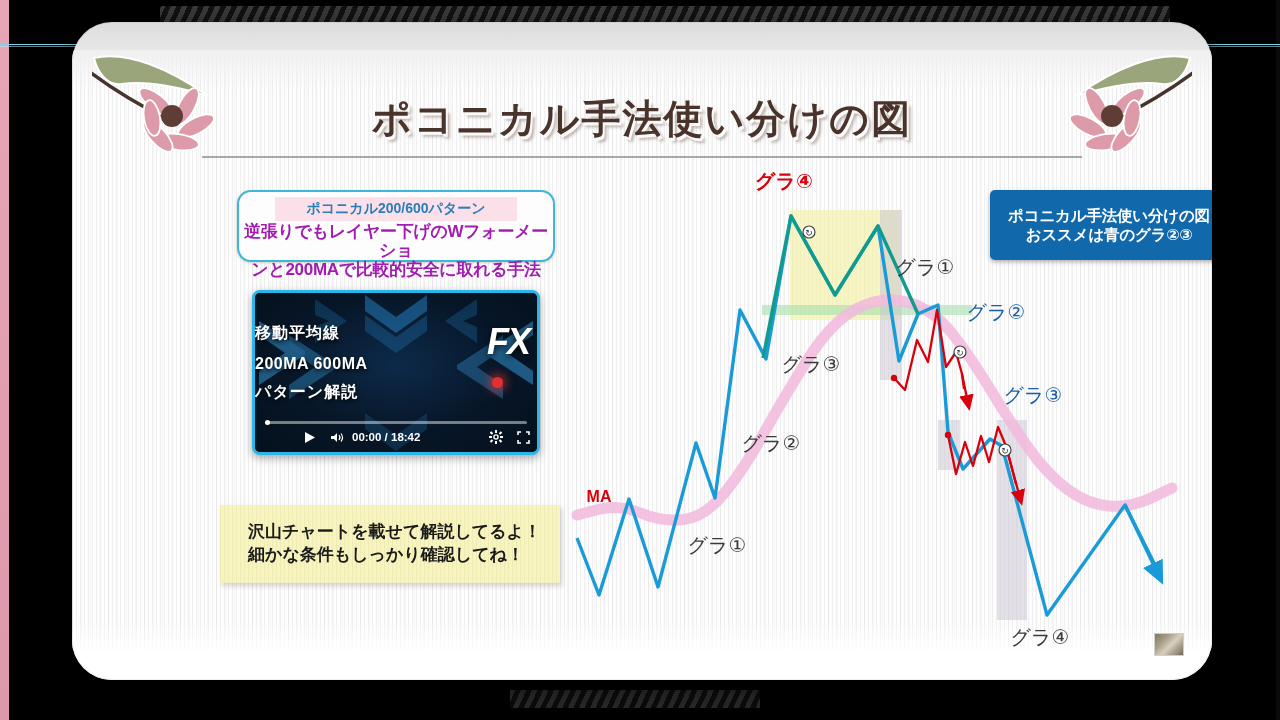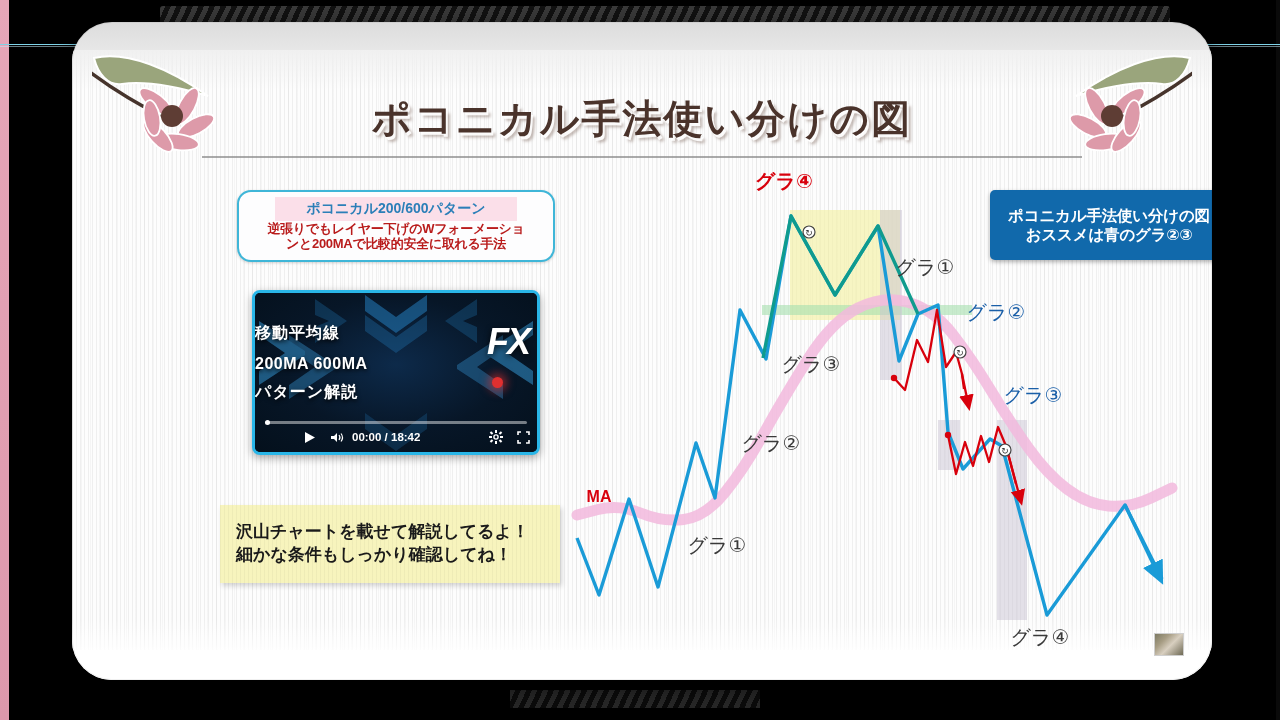--- a/index.html
+++ b/index.html
@@ -59,34 +59,34 @@
          text-shadow:2px 3px 0 rgba(255,255,255,.9), 4px 5px 3px rgba(120,95,85,.45);}
   #titlerule{position:absolute;left:130px;top:134px;width:880px;height:2px;
          background:#8d8d8d;opacity:.75;}
 
   
   #box-pattern{position:absolute;left:165px;top:168px;width:318px;height:72px;
        background:#fdfdfe;border:2px solid #3fb6d8;border-radius:14px;
        box-shadow:0 1px 3px rgba(0,0,0,.18);padding-top:2px;box-sizing:border-box;}
   #box-pattern .hl{display:block;text-align:center;font-size:14px;font-weight:bold;
        color:#2b7fb8;background:#fbdfe9;margin:3px 36px 1px 36px;padding:3px 0;}
-  #box-pattern .ln{display:block;text-align:center;font-size:13px;font-weight:bold;
-       color:#b91c1c;line-height:1.12;letter-spacing:-.3px;}
+  #box-pattern .ln{display:block;text-align:center;font-size:17px;font-weight:bold;
+       color:#a21caf;line-height:1.12;letter-spacing:-.3px;}
 
   #box-granville{position:absolute;left:918px;top:168px;width:238px;height:70px;
        background:#1169ab;border-radius:5px;box-shadow:0 2px 4px rgba(0,0,0,.3);
        display:flex;flex-direction:column;align-items:center;justify-content:center;}
   #box-granville .ln{color:#fff;font-size:15.5px;font-weight:bold;line-height:1.25;
        letter-spacing:-.2px;}
 
   #note-yellow{position:absolute;left:148px;top:483px;width:340px;height:78px;
        background:repeating-linear-gradient(90deg,
           rgba(0,0,0,.035) 0 1px, rgba(255,255,255,0) 1px 4px), #f7f4bd;
        box-shadow:2px 3px 5px rgba(0,0,0,.16);
-       display:flex;flex-direction:column;justify-content:center;padding-left:16px;
+       display:flex;flex-direction:column;justify-content:center;padding-left:28px;
        box-sizing:border-box;}
   #note-yellow .ln{font-size:17px;font-weight:bold;color:#1a1a1a;line-height:1.35;}
 
   
   #video{position:absolute;left:180px;top:268px;width:282px;height:159px;
          border:3px solid #29b6e8;border-radius:8px;overflow:hidden;
          background:#06121f;box-shadow:0 3px 8px rgba(0,0,0,.35);}
   #video .vbg{position:absolute;inset:0;
       background:
         radial-gradient(ellipse at 50% 45%, #0d2a4a 0%, #071627 55%, #04101c 100%);}

